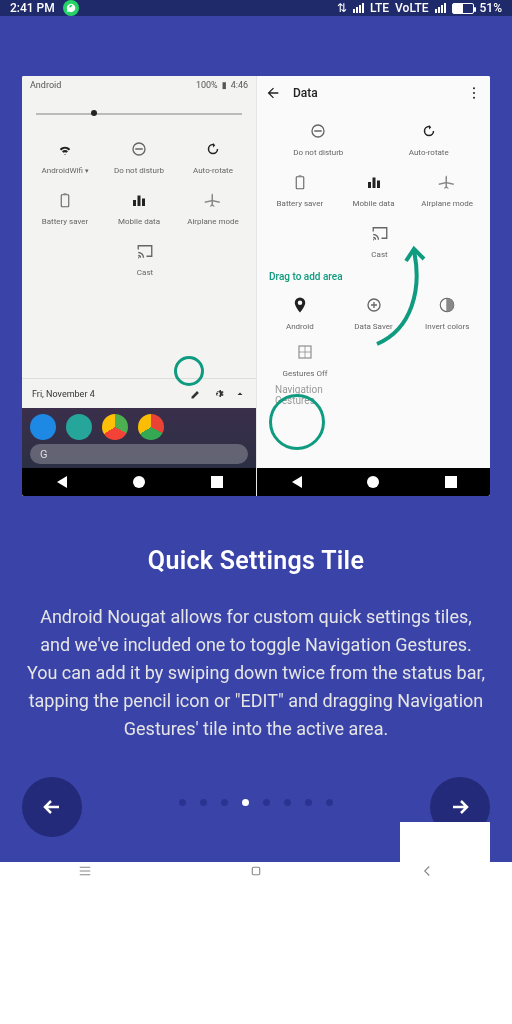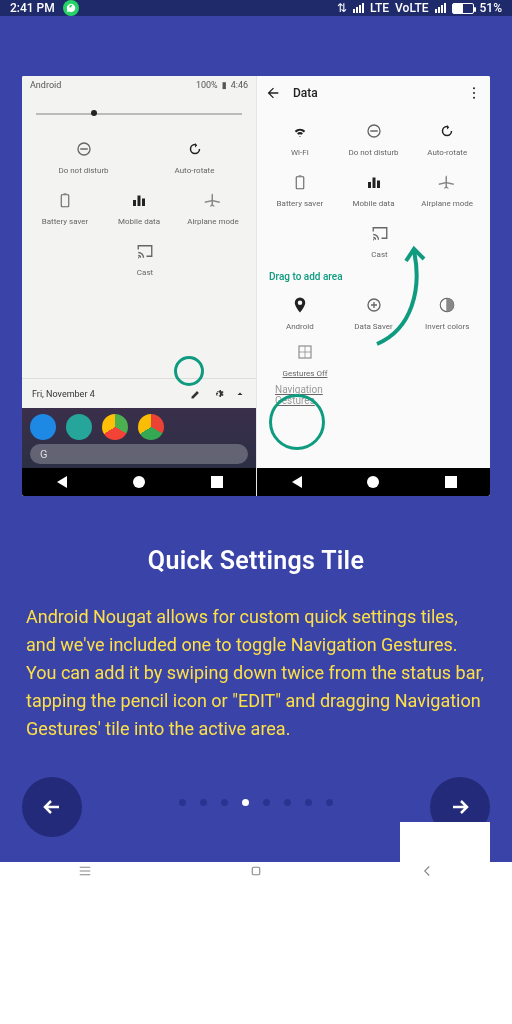--- a/index.html
+++ b/index.html
@@ -63,21 +63,21 @@
   .drag-label { padding:8px 12px 2px; font-size:10px; font-weight:500; color:#0e9b7f; }
   .circle2 { width:56px; height:56px; left:12px; top:318px;}
 
   .navbar-black { height:28px; background:#000; display:flex; justify-content:space-around; align-items:center; }
   .navbar-black span { width:12px; height:12px; display:block; }
   .nb-back{ width:0;height:0;border-top:6px solid transparent;border-bottom:6px solid transparent;border-right:10px solid #fff;}
   .nb-home{ width:10px;height:10px;border-radius:50%;background:#fff;}
   .nb-recent{ width:10px;height:10px;background:#fff;}
 
   .title { text-align:center; font-size:25px; font-weight:600; margin-top:50px; letter-spacing:0.3px;}
-  .desc { font-size:18px; line-height:1.55; margin-top:28px; padding:0 4px; color:#fde047; }
+  .desc { text-align:center; font-size:18px; line-height:1.55; margin-top:28px; padding:0 4px; color:#e5e5e5; }
 
   .pager { position:relative; height:120px; display:flex; align-items:center; justify-content:center; }
   .dots { display:flex; gap:14px; }
   .dot { width:7px; height:7px; border-radius:50%; background:#2a3490; }
   .dot.active { background:#fff; }
   .navbtn { width:60px; height:60px; border-radius:50%; background:#242a7a; display:flex; align-items:center; justify-content:center; position:absolute; top:35px;}
   .navbtn svg { width:24px; height:24px; fill:none; stroke:#fff; stroke-width:2.5; }
   .navbtn.prev { left:0; }
   .navbtn.next { right:0; }
   .whitebox { position:absolute; right:0; bottom:0; width:90px; height:40px; background:#fff; }
@@ -135,20 +135,28 @@
             </span>
           </div>
           <div class="brightness">
             <div class="track"></div>
             <div class="thumb"><svg viewBox="0 0 24 24">
                   <circle cx="12" cy="12" r="4"></circle>
                   <path d="M12 2v3M12 19v3M2 12h3M19 12h3M5 5l2 2M17 17l2 2M5 19l2-2M17 7l2-2"></path>
                 </svg></div>
           </div>
           <div class="qs-row" id="lrow1">
+              <div class="qs-item dark">
+                <span class="qs-ico">
+                  <svg viewBox="0 0 24 24">
+                    <path d="M12 20l-1-1c.6-.6 1.4-.6 2 0zM5 12c4-4 10-4 14 0l-2 2c-3-3-7-3-10 0zM8 15c2.2-2.2 5.8-2.2 8 0l-2 2c-1.1-1.1-2.9-1.1-4 0z"></path>
+                  </svg>
+                </span>
+                <span>AndroidWifi <span style="font-size:7px;">▾</span></span>
+              </div>
               <div class="qs-item">
                 <span class="qs-ico">
                   <svg viewBox="0 0 24 24">
                     <circle cx="12" cy="12" r="8" fill="none" stroke="currentColor" stroke-width="1.8"></circle>
                     <path d="M7 12h10" stroke="currentColor" stroke-width="1.8"></path>
                   </svg>
                 </span>
                 <span>Do not disturb</span>
               </div>
               <div class="qs-item dark">
@@ -237,28 +245,20 @@
                 <path d="M20 11H7.8l5.6-5.6L12 4l-8 8 8 8 1.4-1.4L7.8 13H20z"></path>
               </svg>
             <span style="font-weight:500;">Data</span>
             <svg class="dots" viewBox="0 0 24 24">
                 <circle cx="12" cy="5" r="1.5"></circle>
                 <circle cx="12" cy="12" r="1.5"></circle>
                 <circle cx="12" cy="19" r="1.5"></circle>
               </svg>
           </div>
           <div class="qs-row" id="rrow1">
-              <div class="qs-item dark">
-                <span class="qs-ico">
-                  <svg viewBox="0 0 24 24">
-                    <path d="M12 20l-1-1c.6-.6 1.4-.6 2 0zM5 12c4-4 10-4 14 0l-2 2c-3-3-7-3-10 0zM8 15c2.2-2.2 5.8-2.2 8 0l-2 2c-1.1-1.1-2.9-1.1-4 0z"></path>
-                  </svg>
-                </span>
-                <span>Wi-Fi</span>
-              </div>
               <div class="qs-item">
                 <span class="qs-ico">
                   <svg viewBox="0 0 24 24">
                     <circle cx="12" cy="12" r="8" fill="none" stroke="currentColor" stroke-width="1.8"></circle>
                     <path d="M7 12h10" stroke="currentColor" stroke-width="1.8"></path>
                   </svg>
                 </span>
                 <span>Do not disturb</span>
               </div>
               <div class="qs-item dark">
@@ -330,21 +330,21 @@
                 <span class="qs-ico">
                   <svg viewBox="0 0 24 24">
                     <path d="M12 3a9 9 0 0 0 0 18zM12 3a9 9 0 0 1 0 18" fill="none" stroke="currentColor" stroke-width="1.5"></path>
                     <path d="M12 3a9 9 0 0 1 0 18V3z"></path>
                   </svg>
                 </span>
                 <span>Invert colors</span>
               </div>
             </div>
           <div class="qs-row" style="justify-content:flex-start;padding:6px 0 0 18px;">
-            <div class="qs-item" style="flex:0 0 60px;text-decoration:underline;">
+            <div class="qs-item" style="flex:0 0 60px;">
               <span class="qs-ico">
                   <svg viewBox="0 0 24 24">
                     <rect x="4" y="4" width="16" height="16" fill="none" stroke="#888" stroke-width="1.5"></rect>
                     <path d="M4 12h16M12 4v16" stroke="#888" stroke-width="1"></path>
                   </svg>
                 </span>
               <span>Gestures Off</span>
               <span style="font-size:10px;color:#999;">Navigation Gestures</span>
             </div>
           </div>

